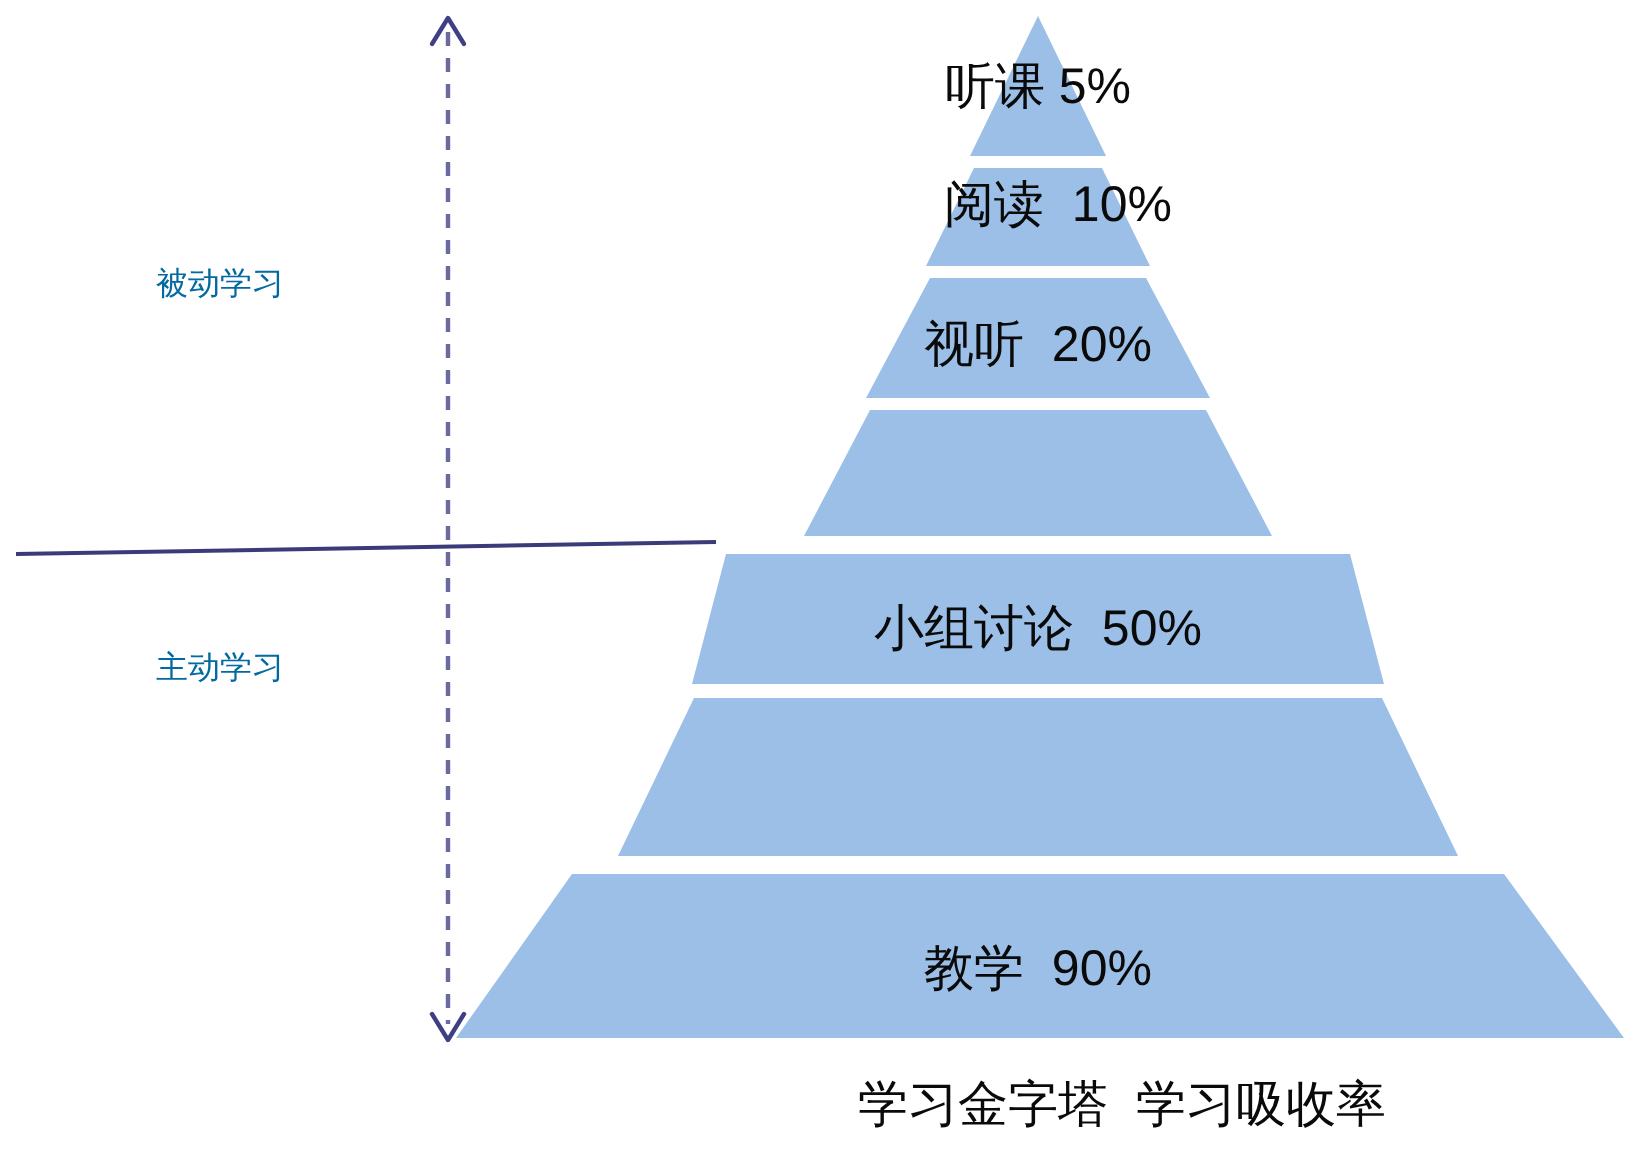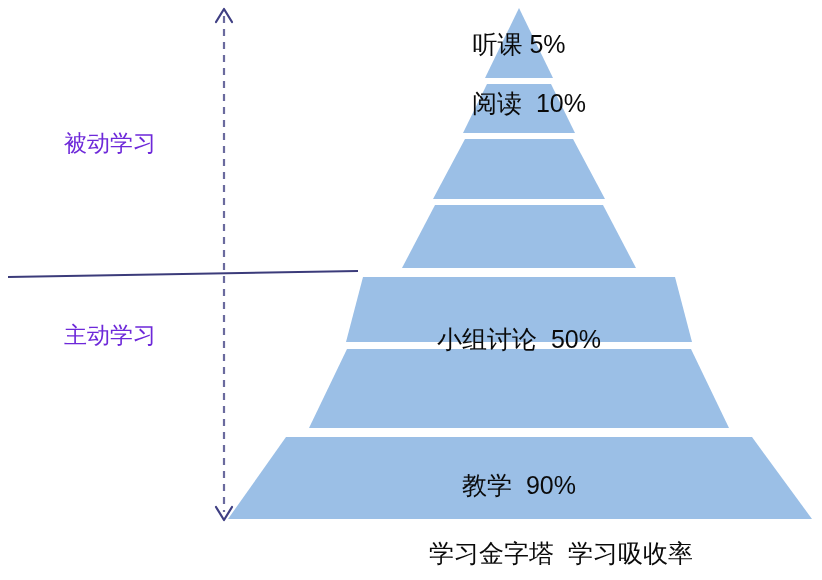--- a/index.html
+++ b/index.html
@@ -37,22 +37,22 @@
     color: #0a0a0a;
     font-size: 25px;
     line-height: 1;
     white-space: pre;
     transform: translate(-50%, -50%);
     font-family: "Liberation Sans", "DejaVu Sans", sans-serif;
   }
 
   .side-label {
     position: absolute;
-    color: #6d28d9;
-    font-size: 23px;
+    color: #0369a1;
+    font-size: 16px;
     line-height: 1;
     white-space: pre;
     transform: translate(-50%, -50%);
     font-family: "Liberation Sans", "DejaVu Sans", sans-serif;
   }
 
   .caption {
     position: absolute;
     color: #0a0a0a;
     font-size: 25px;
@@ -93,21 +93,22 @@
       <polyline points="216,22 224,9 232,22" fill="none" stroke="#3F3F83" stroke-width="2.2" stroke-linecap="round" stroke-linejoin="round"></polyline>
 
       <polyline points="216,507 224,520 232,507" fill="none" stroke="#3F3F83" stroke-width="2.2" stroke-linecap="round" stroke-linejoin="round"></polyline>
     </g>
 
     <line x1="8" y1="277" x2="358" y2="271" stroke="#3B3B7A" stroke-width="2"></line>
   </svg>
 
   <div class="tier-label" style="left:519px; top:44px;">听课 5%</div>
   <div class="tier-label" style="left:519px; top:103px;margin-left:10px;">阅读  10%</div>
-  <div class="tier-label" style="left:519px; top:315px;margin-top:24px;">小组讨论  50%</div>
+  <div class="tier-label" style="left:519px; top:173px;">视听  20%</div>
+  <div class="tier-label" style="left:519px; top:315px;">小组讨论  50%</div>
   <div class="tier-label" style="left:519px; top:485px;">教学  90%</div>
 
   <div class="side-label" style="left:110px; top:143px;">被动学习</div>
   <div class="side-label" style="left:110px; top:335px;">主动学习</div>
 
   <div class="caption" style="left:516px; top:553px;">学习金字塔  学习吸收率</div>
 
 </div>
 
 </body></html>

